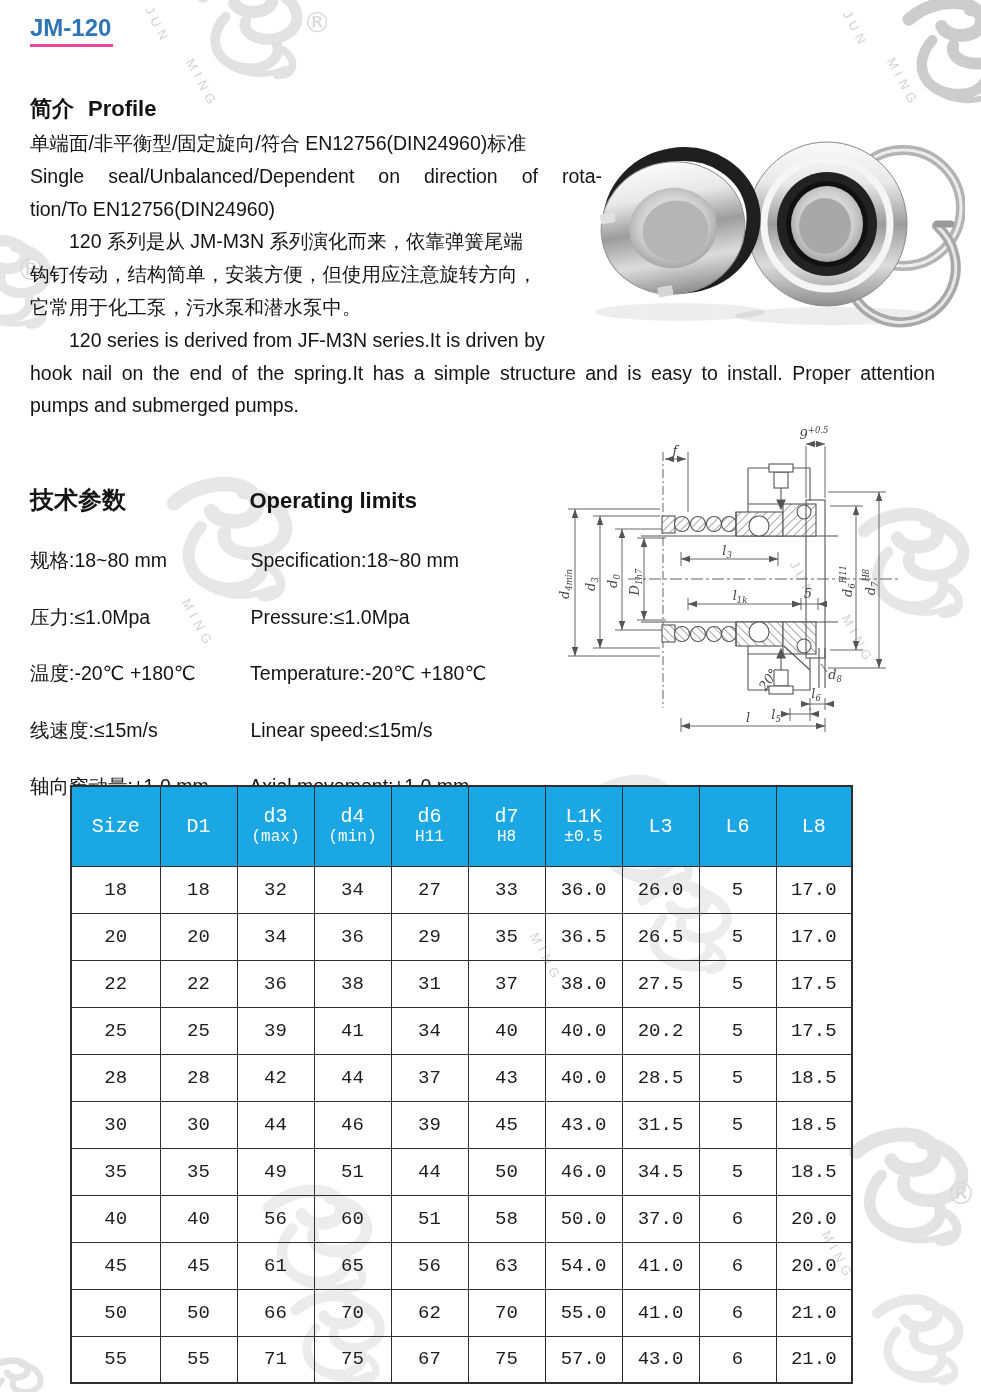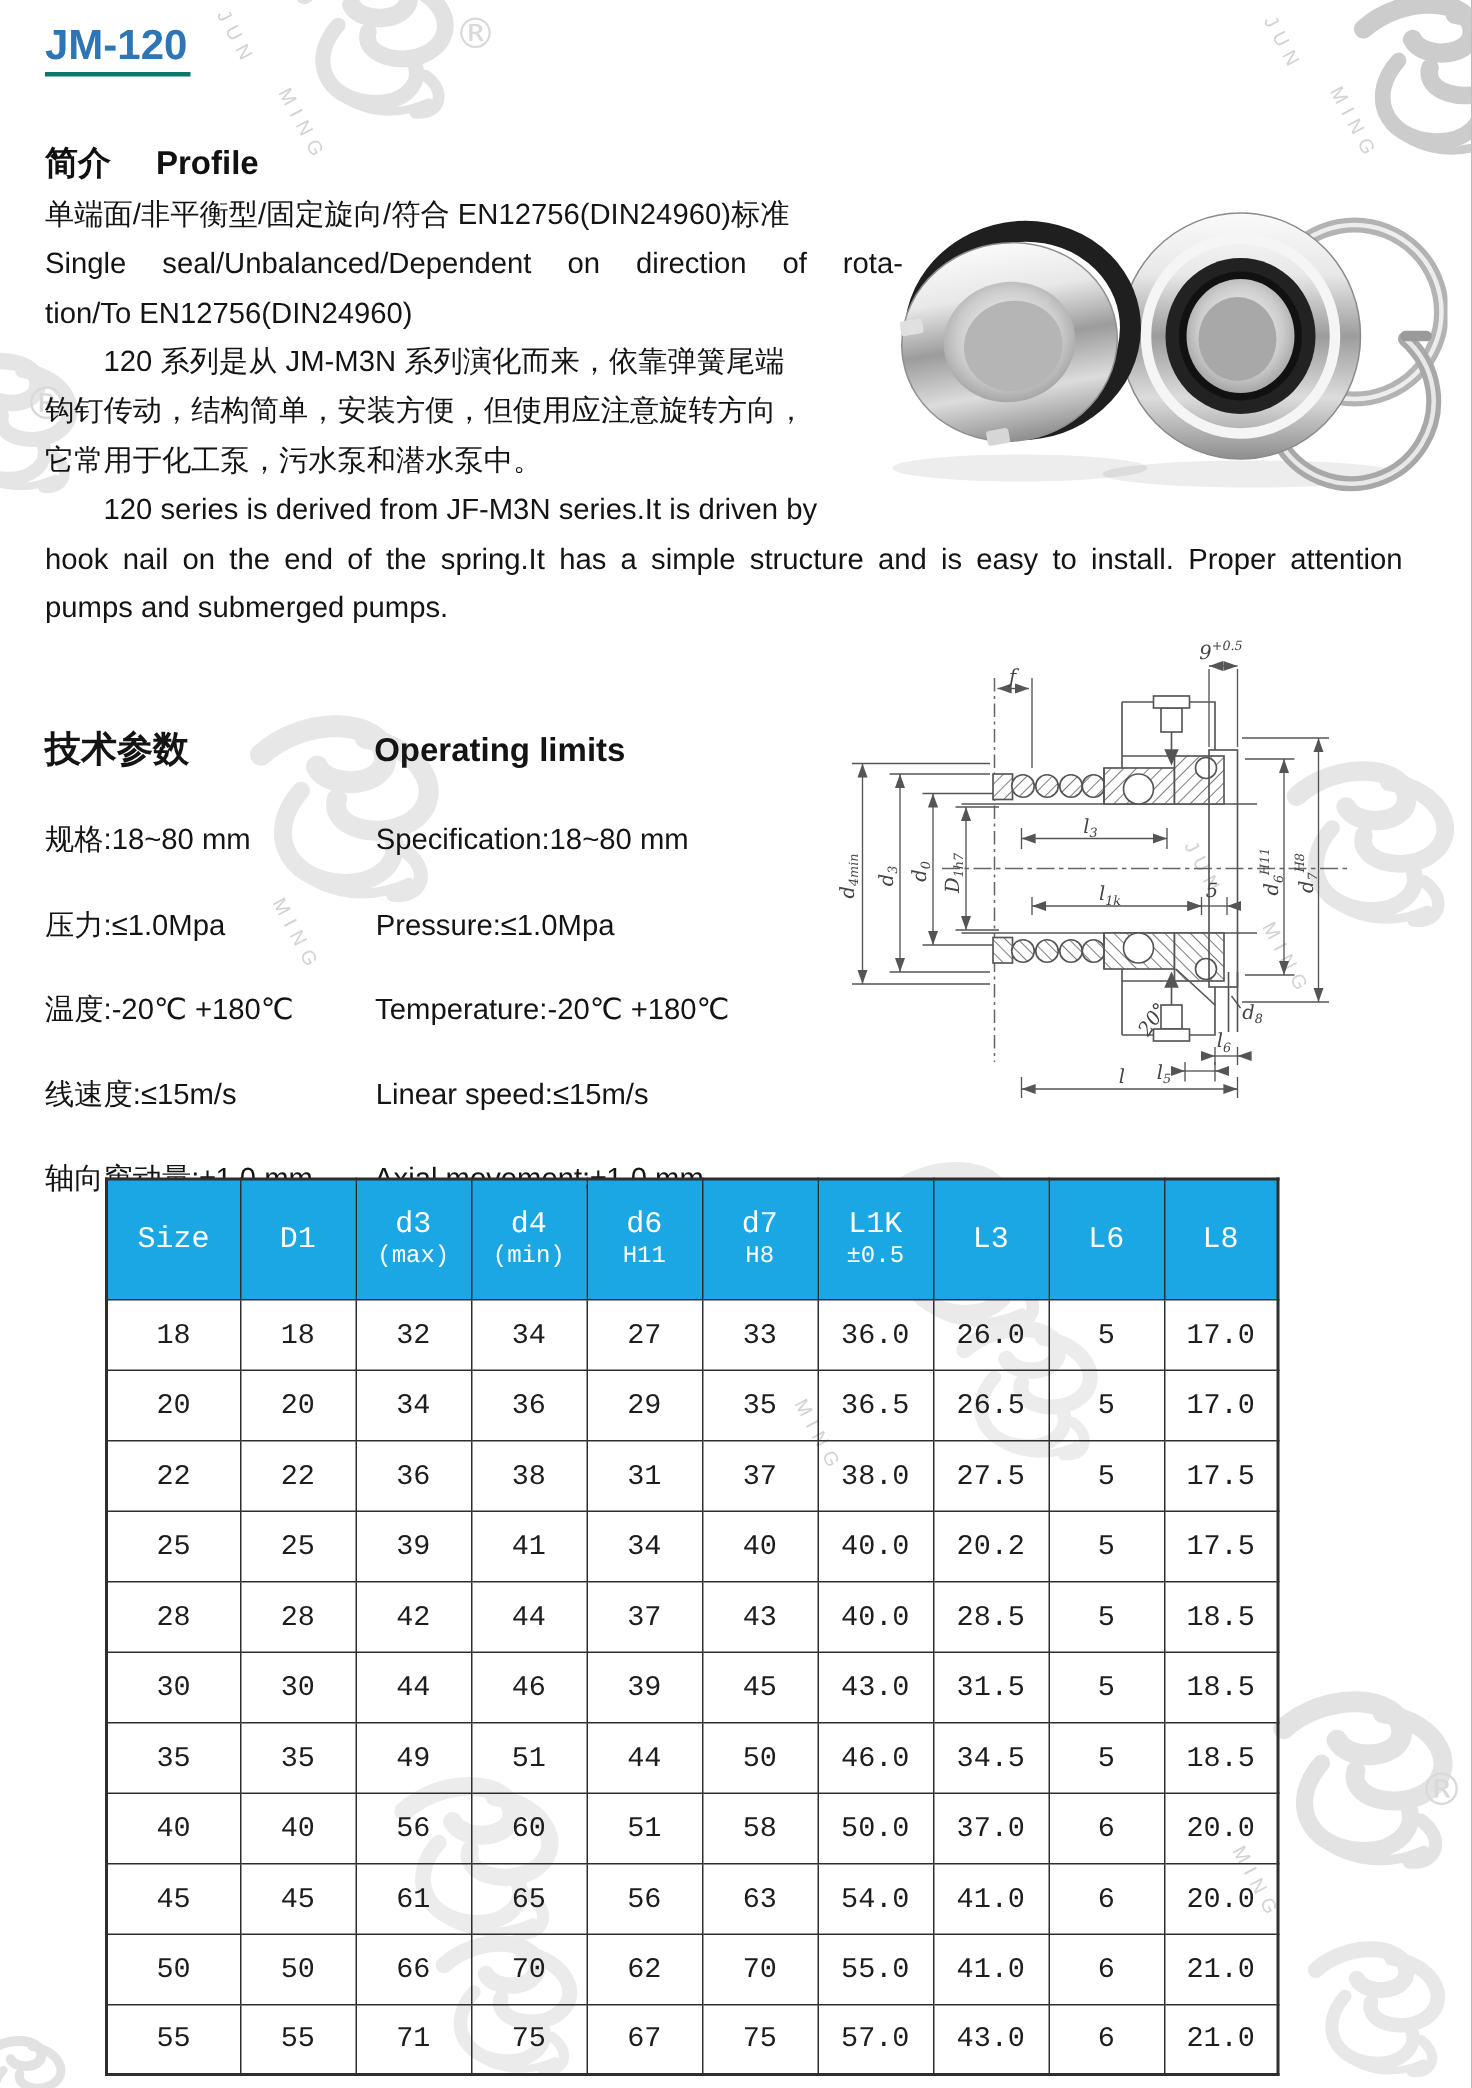--- a/index.html
+++ b/index.html
@@ -10,25 +10,25 @@
     font-family:"Liberation Sans","DejaVu Sans",sans-serif; color:#141414;
   }
   
   .wm { position:absolute; pointer-events:none; }
   .wm svg { display:block; width:100%; height:100%; }
   .wm-word { position:absolute; font-size:13px; letter-spacing:5px; color:#d2d2d2;
              transform:rotate(62deg); transform-origin:left top; pointer-events:none; }
   .wm-reg { position:absolute; color:#d9d9d9; font-size:28px; pointer-events:none;
             font-family:"DejaVu Sans",sans-serif; }
   
-  .title { position:absolute; left:30px; top:14px; font-size:28px; font-weight:bold;
-           color:#2E75B6; border-bottom:3px solid #0f766e; padding:0 2px 2px 0; }
+  .title { position:absolute; left:30px; top:14px; font-size:24px; font-weight:bold;
+           color:#2E75B6; border-bottom:3px solid #ec4899; padding:0 2px 2px 0; }
   
   .sec-heading { position:absolute; left:30px; font-size:22px; font-weight:bold; color:#111; }
-  .sec-heading .zh { margin-right:30px; }
+  .sec-heading .zh { margin-right:14px; }
   .profile-text { position:absolute; left:30px; top:127px; width:905px; font-size:19.5px; }
   .profile-text .ln { height:32.8px; line-height:32.8px; white-space:nowrap; }
   .w-narrow { width:572px; }
   .jlast { text-align:justify; text-align-last:justify; white-space:normal !important; }
   .indent { text-indent:2em; }
   
   .oplimits { position:absolute; left:30px; top:483px; width:600px; }
   .oplimits .hrow { height:37px; line-height:34px; }
   .oplimits .hrow .zh { display:inline-block; width:215px; font-size:24px; font-weight:bold; }
   .oplimits .hrow .en { font-size:22px; font-weight:bold;text-align:right; }

